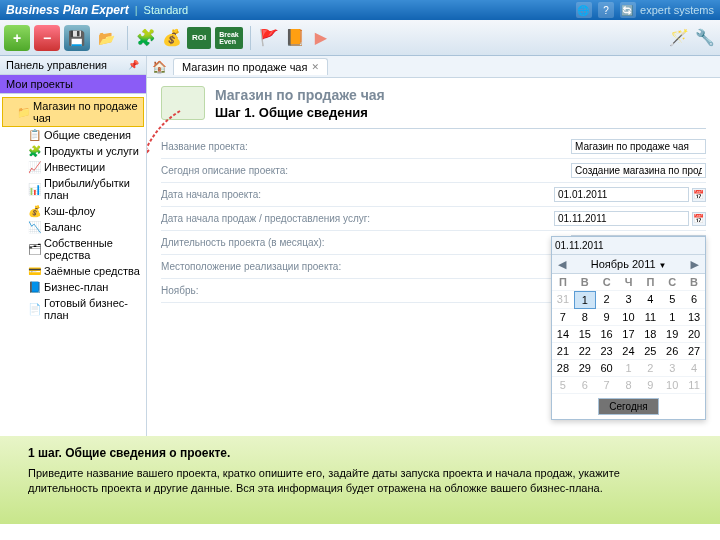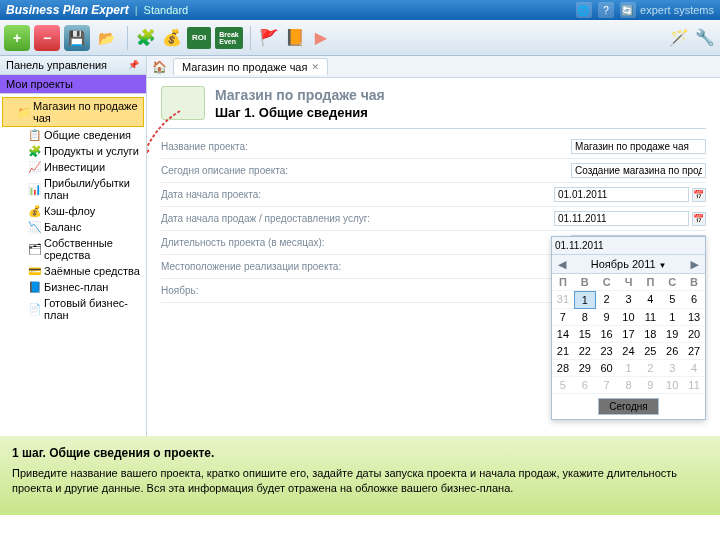--- a/index.html
+++ b/index.html
@@ -50,21 +50,21 @@
 .cal-head .arr.l{left:6px}.cal-head .arr.r{right:6px}
 .cal-grid{display:grid;grid-template-columns:repeat(7,1fr);font-size:9px}
 .cal-grid div{text-align:center;padding:2px 0;border-bottom:1px solid #f0f4f8}
 .cal-grid .dow{color:#888;font-weight:bold}
 .cal-grid .om{color:#bbb}
 .cal-grid .today{background:#cde4f7;border:1px solid #5a9bd4}
 .cal-foot{text-align:center;padding:4px}
 .cal-foot button{font-size:10px;padding:2px 10px;border:1px solid #a9c2d8;background:#737373;cursor:pointer}
 .arrow-hint{position:absolute;left:-12px;top:28px;width:50px;height:60px;pointer-events:none}
 .arrow-hint svg{width:100%;height:100%}
-.footer{height:79px;background:linear-gradient(#e8f5c8,#c8e68b);padding:10px 12px}
+.footer{height:88px;background:linear-gradient(#e8f5c8,#c8e68b);padding:10px 28px}
 .footer h3{font-size:12px;font-weight:bold;margin-bottom:6px}
 .footer p{font-size:11px;line-height:1.35}
 </style>
 </head>
 <body>
 
 <div class="titlebar">
   <span class="app">Business Plan Expert</span>
   <span class="sep">|</span>
   <span class="edition">Standard</span>

